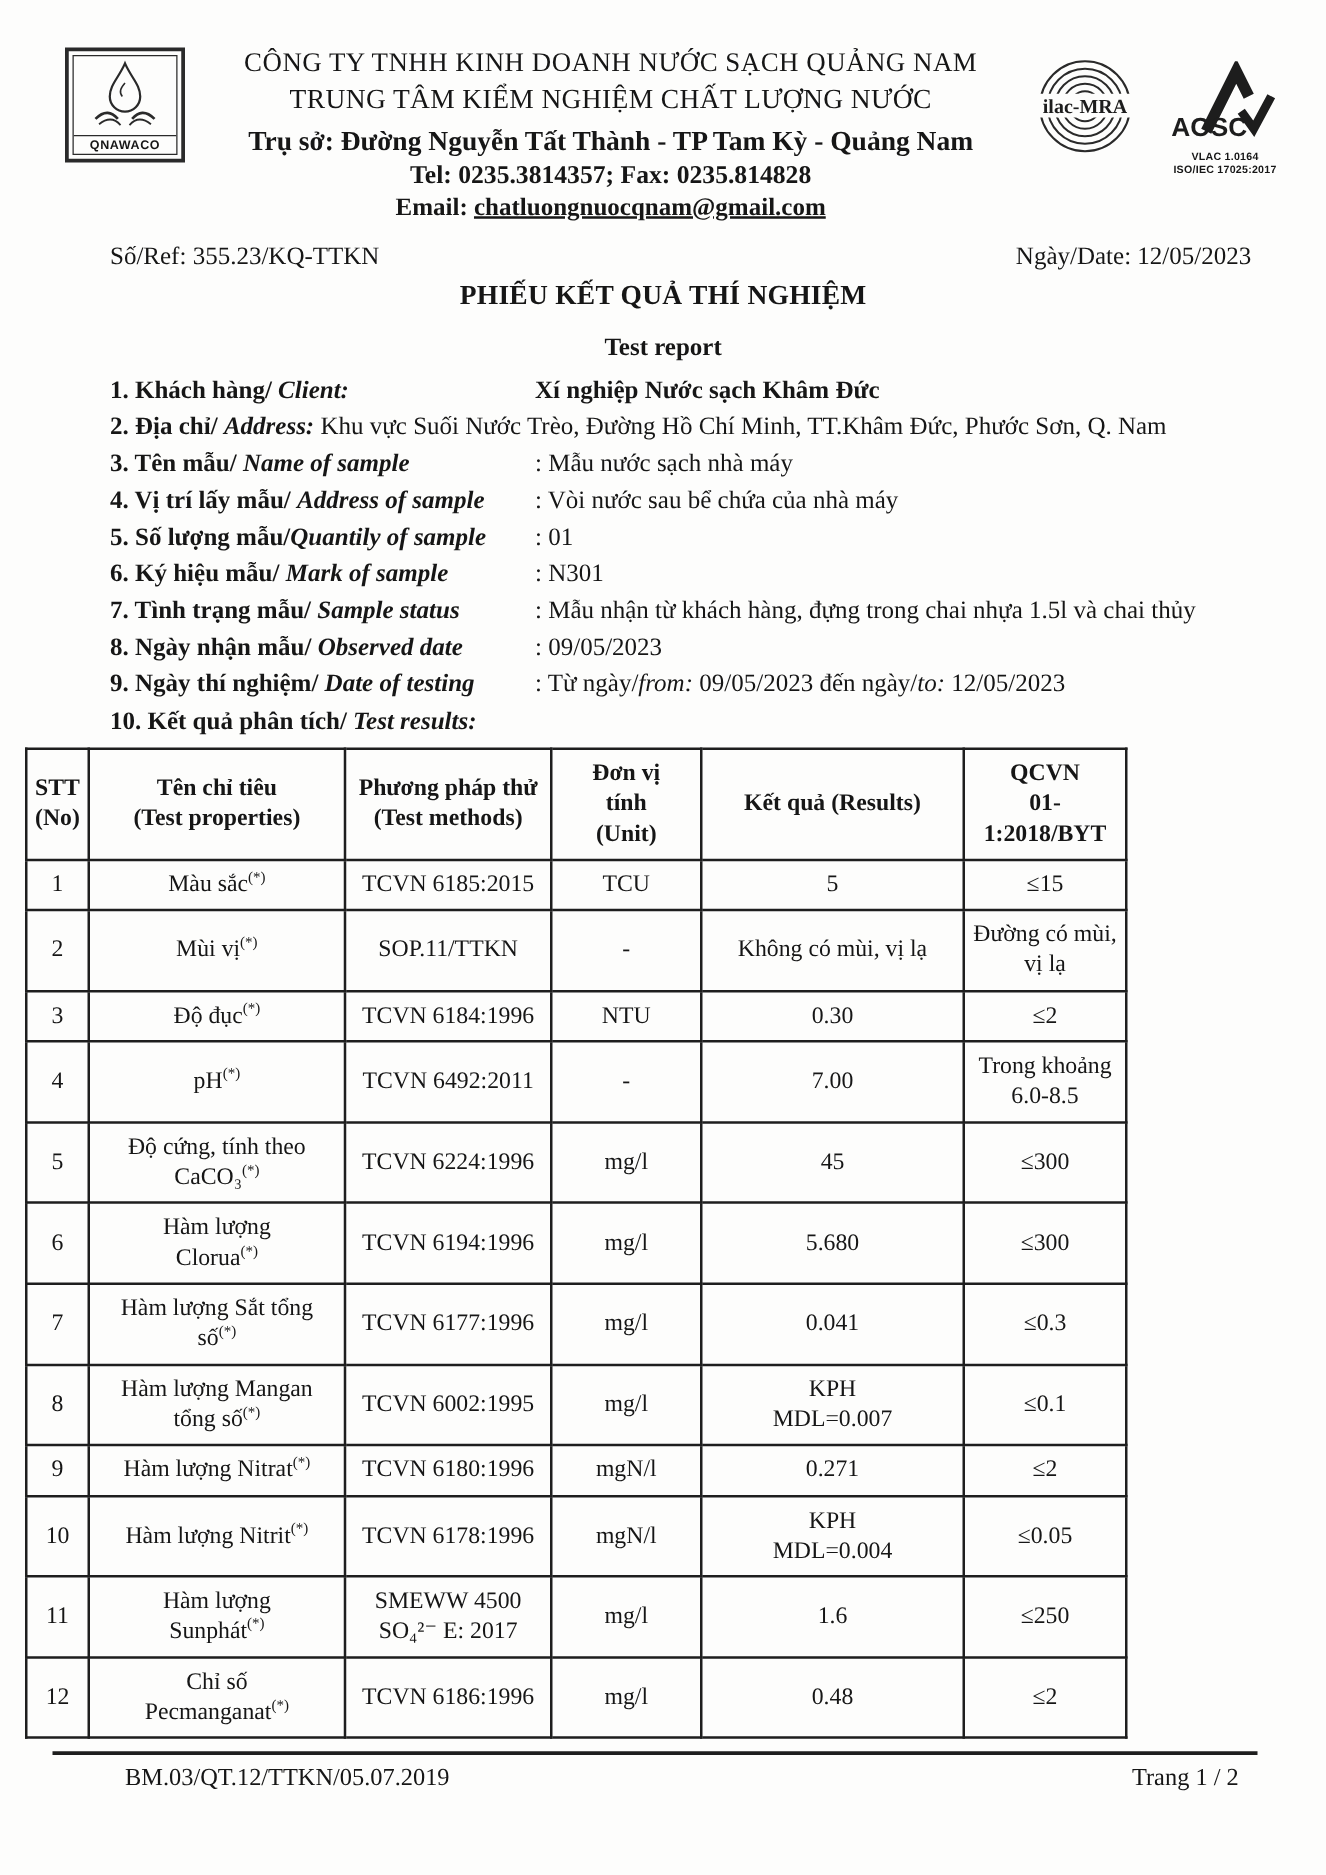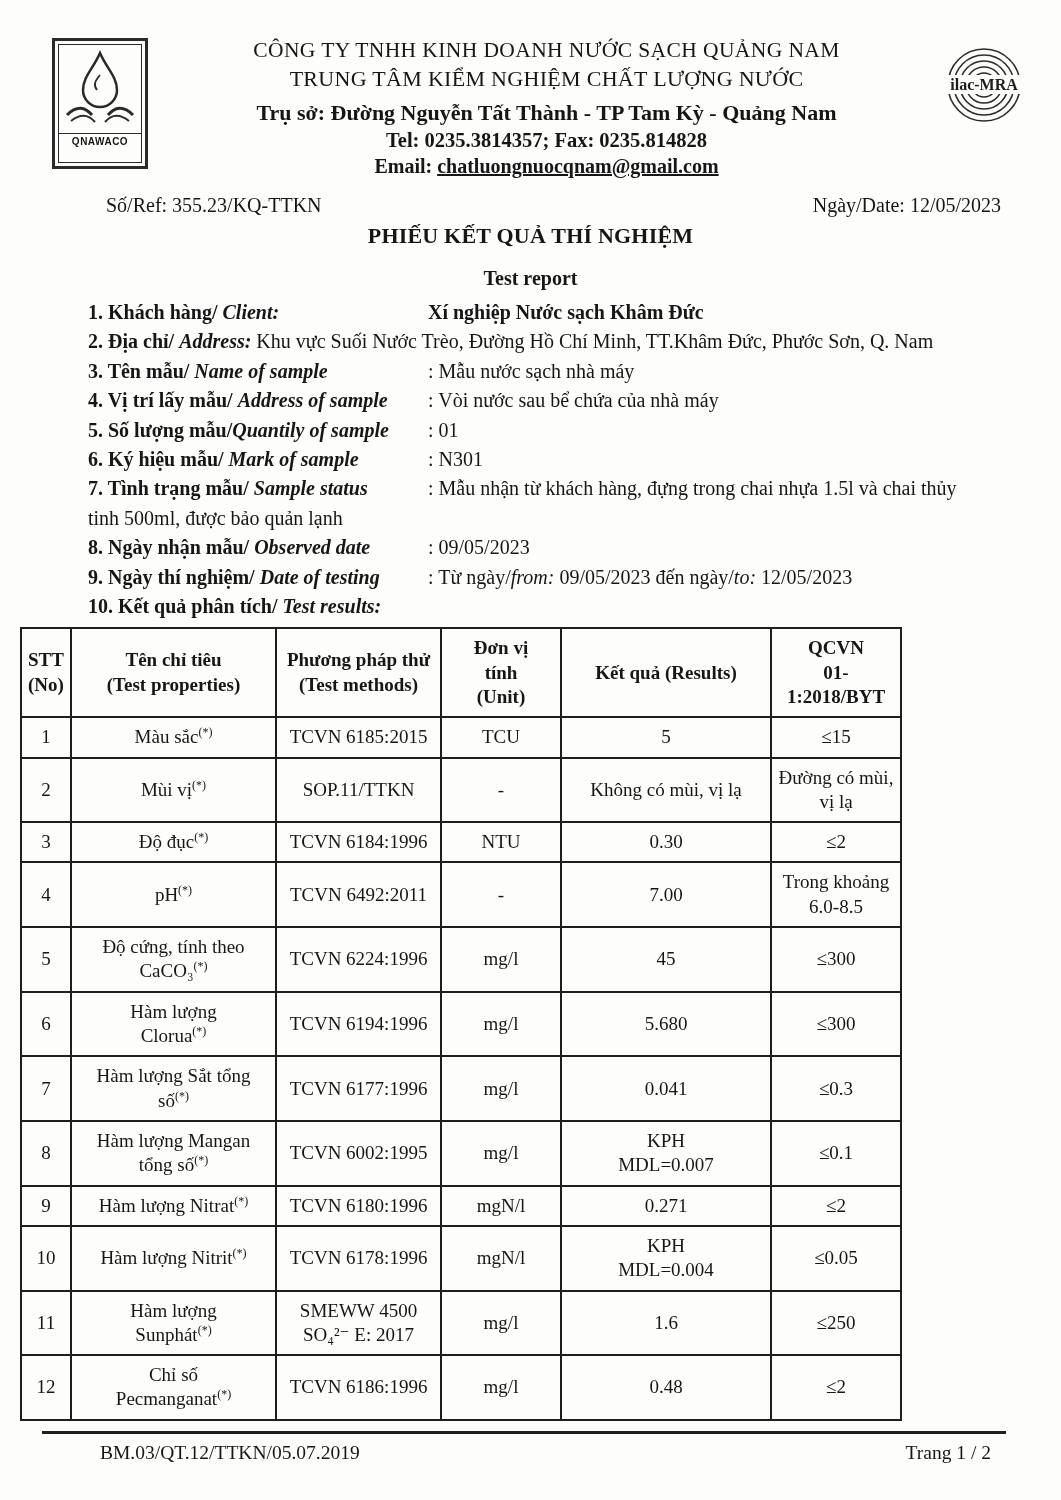--- a/index.html
+++ b/index.html
@@ -12,29 +12,29 @@
   
   .hdr { display:flex; align-items:flex-start; padding:34px 38px 0 52px; }
   .hdr-center { flex:1; text-align:center; padding-top:4px; }
   .org1 { font-size:21.5px; letter-spacing:.4px; }
   .org2 { font-size:22px; font-weight:normal; letter-spacing:.3px; margin-top:3px; }
   .addr { font-size:22px; font-weight:bold; margin-top:8px; }
   .tel  { font-size:20.5px; font-weight:bold; margin-top:3px; }
   .mail { font-size:20px; font-weight:bold; margin-top:3px; }
   .mail .mail-addr { text-decoration:underline; }
   
-  .logo-qn { width:96px; min-width:96px; height:131px; border:3px solid #2a2a2a; padding:3px; margin-top:4px; }
+  .logo-qn { width:96px; min-width:96px; height:92px; border:3px solid #2a2a2a; padding:3px; margin-top:4px; }
   .logo-qn-in { width:100%; height:100%; border:1.5px solid #2a2a2a; display:flex; flex-direction:column; align-items:center; }
   .logo-qn-name { font-size:10px; font-weight:bold; letter-spacing:.5px; border-top:1.5px solid #2a2a2a; width:100%; text-align:center; padding:2px 0 1px; font-family:"Liberation Sans",sans-serif; }
   
   .hdr-right { display:flex; align-items:flex-end; gap:30px; margin-top:6px; }
   .logo-aosc { width:86px; text-align:center; }
   .aosc-sub { font-size:8.5px; font-weight:bold; line-height:1.25; font-family:"Liberation Sans",sans-serif; letter-spacing:.2px; }
   
-  .refline { display:flex; justify-content:space-between; font-size:20px; padding:16px 60px 0 88px;margin-left:18px; }
+  .refline { display:flex; justify-content:space-between; font-size:20px; padding:16px 60px 0 88px; }
   .title   { text-align:center; font-size:22px; font-weight:bold; margin-top:6px; letter-spacing:.2px; }
   .subtitle{ text-align:center; font-size:20px; font-weight:bold; margin-top:18px; }
   
   .info { padding:8px 24px 0 88px; font-size:20px; line-height:1.47; }
   .irow { display:flex; }
   .ilbl { width:340px; min-width:340px; font-weight:bold; }
   .ival { flex:1; }
   .b  { font-weight:bold; }
   .it { font-style:italic; }
   .gap{ margin-left:5px; }
@@ -91,20 +91,29 @@
             <circle cx="39" cy="45" r="30"></circle>
             <circle cx="39" cy="45" r="24"></circle>
             <circle cx="39" cy="45" r="18"></circle>
             <circle cx="39" cy="45" r="12"></circle>
             <circle cx="39" cy="45" r="6"></circle>
           </g>
           <rect x="1" y="35" width="76" height="19" fill="#fdfdfc"></rect>
           <text x="39" y="50" text-anchor="middle" font-family="Liberation Serif, serif" font-size="16" font-weight="bold" fill="#1d1d1d">ilac-MRA</text>
         </svg>
       </div>
+      <div class="logo-aosc">
+        <svg width="86" height="66" viewBox="0 0 86 66">
+          <path d="M30 52 L52 8 L60 24" fill="none" stroke="#1d1d1d" stroke-width="9" stroke-linecap="square"></path>
+          <path d="M56 40 L66 54 L80 28" fill="none" stroke="#1d1d1d" stroke-width="7"></path>
+          <text x="0" y="60" font-family="Liberation Sans, sans-serif" font-size="21" font-weight="bold" fill="#1d1d1d">AOSC</text>
+        </svg>
+        <div class="aosc-sub">VLAC 1.0164</div>
+        <div class="aosc-sub">ISO/IEC 17025:2017</div>
+      </div>
     </div>
   </div>
 
   <div class="refline">
     <span>Số/Ref: 355.23/KQ-TTKN</span>
     <span>Ngày/Date: 12/05/2023</span>
   </div>
 
   <div class="title">PHIẾU KẾT QUẢ THÍ NGHIỆM</div>
   <div class="subtitle">Test report</div>
@@ -137,21 +146,20 @@
 
     <div class="irow">
       <span class="ilbl"><span class="b">6. Ký hiệu mẫu/</span><span class="b it gap">Mark of sample</span></span>
       <span class="ival">: N301</span>
     </div>
 
     <div class="irow">
       <span class="ilbl"><span class="b">7. Tình trạng mẫu/</span><span class="b it gap">Sample status</span></span>
       <span class="ival">: Mẫu nhận từ khách hàng, đựng trong chai nhựa 1.5l và chai thủy</span>
     </div>
-    <div>tinh 500ml, được bảo quản lạnh</div>
 
     <div class="irow">
       <span class="ilbl"><span class="b">8. Ngày nhận mẫu/</span><span class="b it gap">Observed date</span></span>
       <span class="ival">: 09/05/2023</span>
     </div>
 
     <div class="irow">
       <span class="ilbl"><span class="b">9. Ngày thí nghiệm/</span><span class="b it gap">Date of testing</span></span>
       <span class="ival"><span>: Từ ngày/</span><span class="it">from:</span><span> 09/05/2023</span><span> đến ngày/</span><span class="it">to:</span><span> 12/05/2023</span></span>
     </div>

